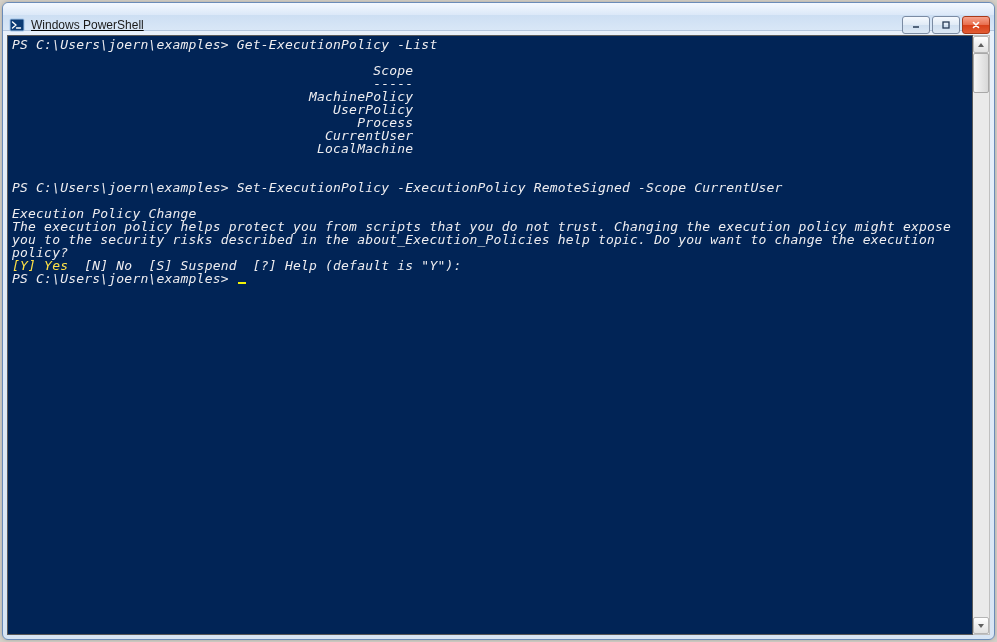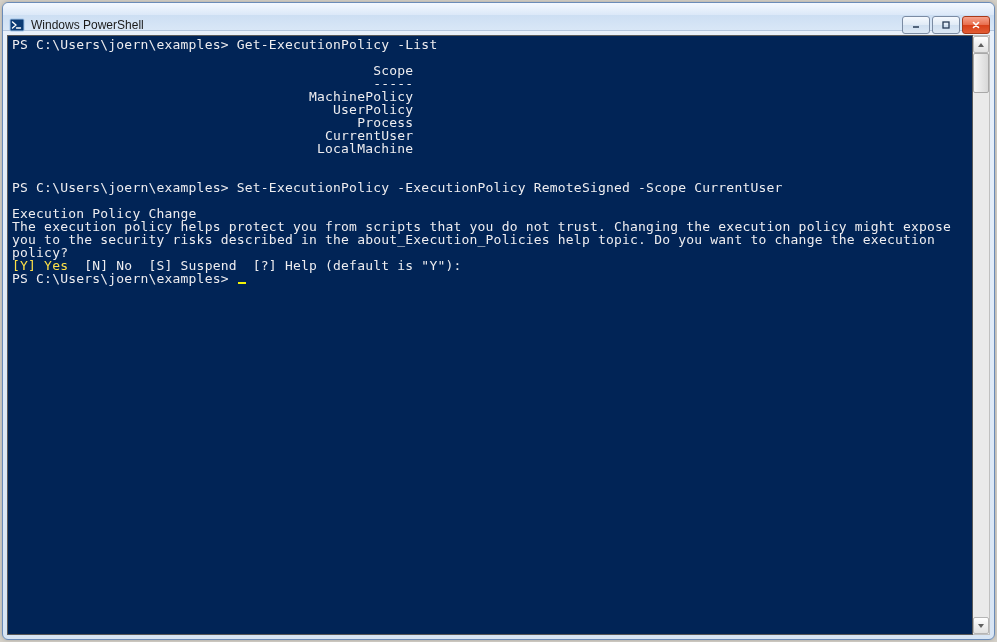--- a/index.html
+++ b/index.html
@@ -22,20 +22,21 @@
     flex-direction: column;
   }
   .titlebar {
     height: 28px;
     display: flex;
     align-items: center;
     padding: 16px 4px 0 6px;
     background: linear-gradient(to bottom, #f3f8ff 0%, #dbe8f8 45%, #cddff3 46%, #d9e7f7 100%);
     border-bottom: 1px solid #b5c7de;
     border-radius: 6px 6px 0 0;
+    text-decoration: underline;
   }
   .app-icon {
     width: 16px; height: 16px;
     margin-right: 6px;
     display: flex; align-items: center; justify-content: center;
   }
   .title-text {
     font-size: 12px;
     color: #1a1a1a;
     flex: 1;
@@ -56,20 +57,21 @@
   .win-btn.close {
     background: linear-gradient(to bottom, #f7a28c 0%, #e86f4f 48%, #d8401a 52%, #e25c34 100%);
     border: 1px solid #a83a1a;
     color: #fff;
   }
   .client {
     flex: 1;
     margin: 4px;
     display: flex;
     position: relative;
+    font-style: italic;
   }
   .console {
     flex: 1;
     background: #012456;
     color: #eeedf0;
     font-family: Consolas, "Lucida Console", monospace;
     font-size: 13px;
     line-height: 13px;
     letter-spacing: 0.2px;
     padding: 2px 4px 2px 4px;

